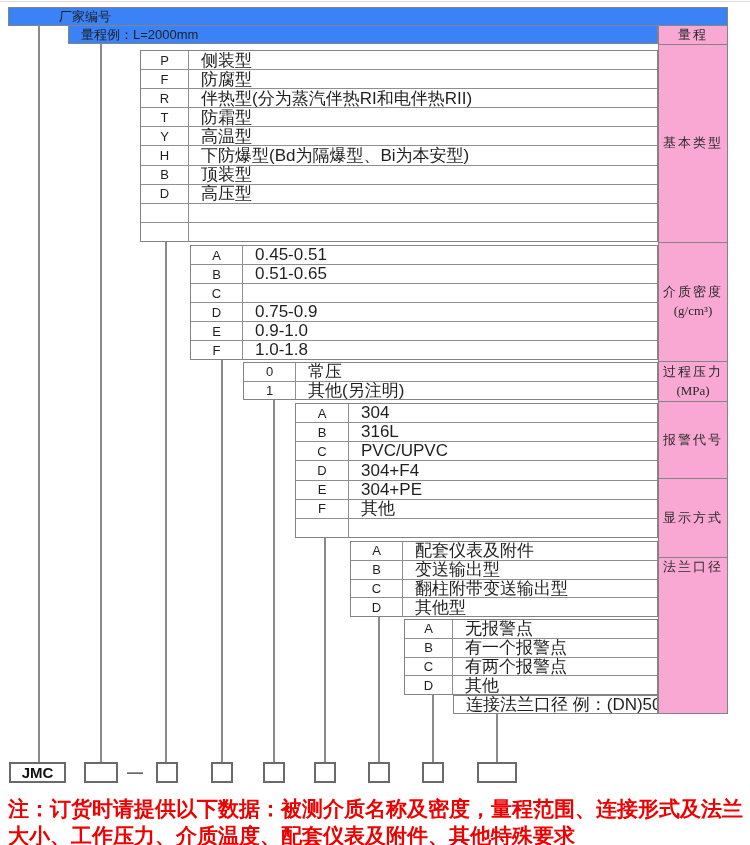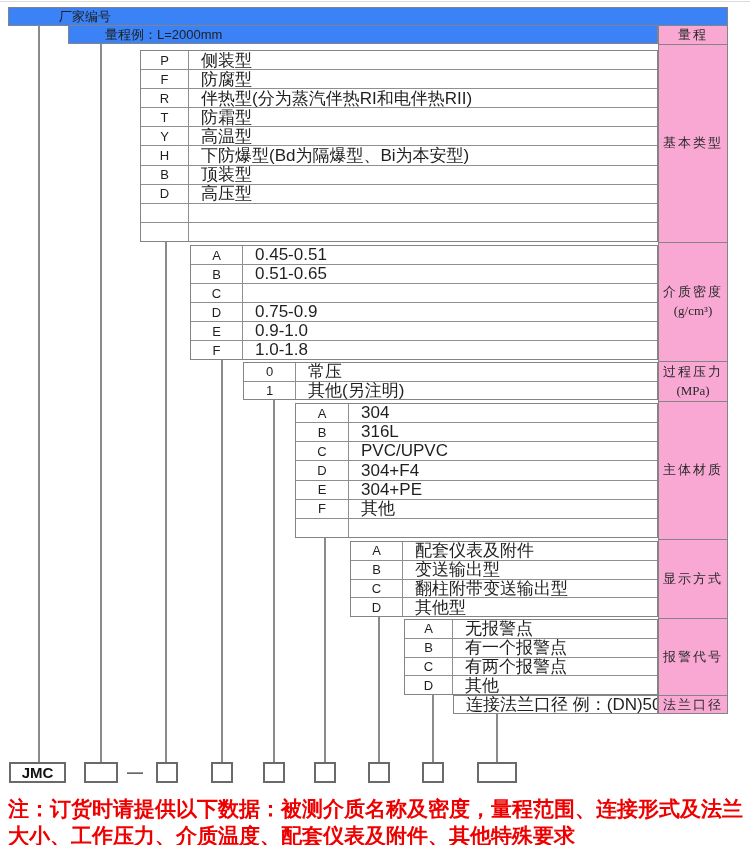--- a/index.html
+++ b/index.html
@@ -5,21 +5,21 @@
   html,body{margin:0;padding:0;background:#ffffff;}
   *{box-sizing:border-box;}
   .canvas{position:relative;width:750px;height:845px;background:#ffffff;
           font-family:"Liberation Sans",sans-serif;color:#1f1f1f;overflow:hidden;}
   .topline{position:absolute;left:0;top:1px;width:750px;height:1px;background:#dcdcdc;}
 
   
   .hbox{position:absolute;border:1px solid #848484;display:flex;align-items:center;
         font-size:13px;background:#3b82f6;}
   .hbox.factory{left:8px;top:7px;width:720px;height:19px;padding-left:50px;}
-  .hbox.range{left:68px;top:25px;width:590px;height:19px;padding-left:36px;}
+  .hbox.range{left:68px;top:25px;width:590px;height:19px;padding-left:12px;}
 
   
   .tbl{position:absolute;border:1px solid #848484;display:flex;flex-direction:column;background:#fff;}
   .row{flex:1;display:flex;border-top:1px solid #8f8f8f;min-height:0;}
   .row:first-child{border-top:none;}
   .code{display:flex;align-items:center;justify-content:center;border-right:1px solid #8f8f8f;
         font-size:13px;flex:none;}
   .desc{flex:1;display:flex;align-items:center;padding-left:12px;font-size:17px;white-space:nowrap;overflow:hidden;}
 
   
@@ -221,28 +221,25 @@
         <span>基本类型</span>
       </div>
     <div class="lcell" style="height:119px">
       <span>介质密度</span>
       <span class="sub">(g/cm³)</span>
     </div>
     <div class="lcell" style="height:40px">
       <span>过程压力</span>
       <span class="sub">(MPa)</span>
     </div>
-    <div class="lcell" style="height:138px">
-        <span>主体材质</span>
+    <div class="lcell" style="height:77px">
+        <span>报警代号</span>
       </div>
     <div class="lcell" style="height:79px">
         <span>显示方式</span>
-      </div>
-    <div class="lcell" style="height:77px">
-        <span>报警代号</span>
       </div>
     <div class="lcell" style="height:19px">
         <span>法兰口径</span>
       </div>
   </div>
 
   <div class="vline" style="left:38px;top:25px;height:737px;"></div>
   <div class="vline" style="left:100px;top:44px;height:718px;"></div>
   <div class="vline" style="left:165px;top:242px;height:520px;"></div>
   <div class="vline" style="left:221px;top:360px;height:402px;"></div>

